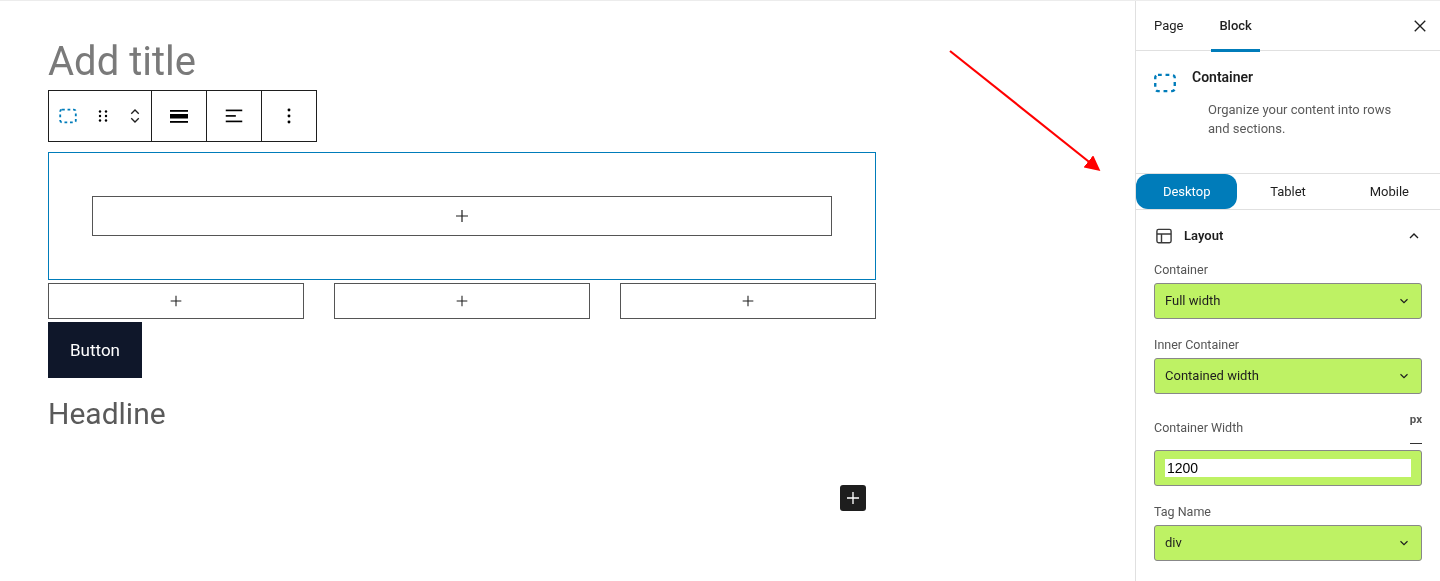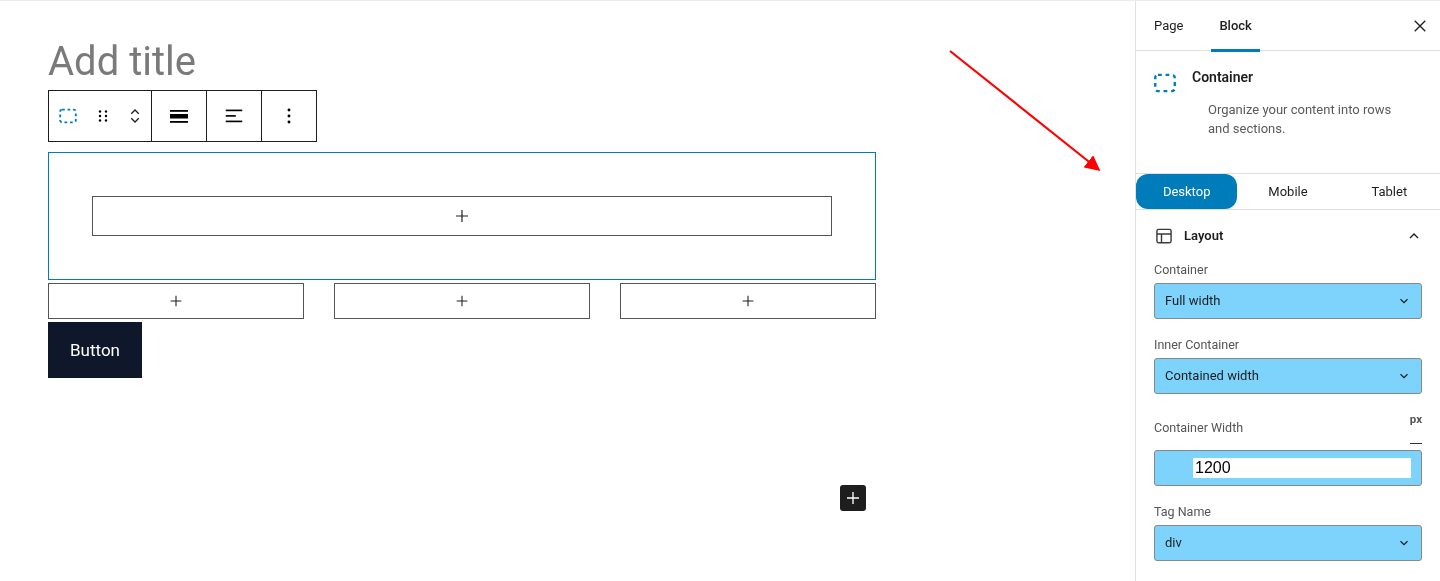--- a/index.html
+++ b/index.html
@@ -38,23 +38,23 @@
   .device-tabs { display: flex; border-top: 1px solid #e0e0e0; border-bottom: 1px solid #e0e0e0; }
   .device-tabs > div { flex: 1; text-align: center; padding: 10px 0; font-size: 13px; cursor: pointer; }
   .device-tabs > div.active { background: #007cba; color: #fff; border-radius: 12px; }
   .panel { padding: 0 18px; }
   .panel-header { display: flex; align-items: center; gap: 10px; padding: 16px 0; cursor: pointer; }
   .panel-header .title { font-weight: 600; }
   .panel-header .chev { margin-left: auto; }
   .field { margin-bottom: 18px; }
   .field-label { font-size: 12.5px; color: #555; margin-bottom: 6px; display: flex; align-items: center; }
   .field-label .unit-tab { margin-left: auto; font-size: 11.5px; font-weight: 700; border-bottom: 1px solid #333; padding-bottom: 17px; cursor: pointer; }
-  .select, .text-input { width: 100%; height: 36px; border: 1px solid #888; border-radius: 3px; background: #7dd3fc; padding: 0 10px; font-size: 13px; display: flex; align-items: center; justify-content: space-between; cursor: pointer; }
+  .select, .text-input { width: 100%; height: 36px; border: 1px solid #888; border-radius: 3px; background: #bef264; padding: 0 10px; font-size: 13px; display: flex; align-items: center; justify-content: space-between; cursor: pointer; }
   .text-input { cursor: text; }
-  .text-input input { border: none; outline: none; width: 100%; font-size: 16px; margin-left: 28px; }
+  .text-input input { border: none; outline: none; width: 100%; font-size: 14px; }
 
   .arrow { position: absolute; top: 48px; left: 948px; pointer-events: none; }
 
   svg { display: block; }
   .tb-icon { color: #1e1e1e; }
 </style>
 </head>
 <body>
 
 <div class="wrap">
@@ -138,20 +138,21 @@
           </svg>
         </div>
       <div class="col-add">
           <svg width="16" height="16" viewBox="0 0 24 24" fill="none" stroke="currentColor" stroke-width="1.6">
             <path d="M12 4v16M4 12h16"></path>
           </svg>
         </div>
     </div>
 
     <div class="gp-button">Button</div>
+    <div class="headline">Headline</div>
 
     <div class="inserter-fab" style="top:484px; left:840px;">
       <svg width="18" height="18" viewBox="0 0 24 24" fill="none" stroke="#fff" stroke-width="1.8">
           <path d="M12 4v16M4 12h16"></path>
         </svg>
     </div>
   </div>
 
   <svg class="arrow" width="170" height="135">
     <defs>
@@ -180,22 +181,22 @@
           </svg>
       </div>
       <div>
         <h3>Container</h3>
         <p>Organize your content into rows and sections.</p>
       </div>
     </div>
 
     <div class="device-tabs">
       <div class="active">Desktop</div>
+      <div>Tablet</div>
       <div>Mobile</div>
-      <div>Tablet</div>
     </div>
 
     <div class="panel">
       <div class="panel-header">
         <span>
           <svg width="20" height="20" viewBox="0 0 24 24" fill="none" stroke="#3a3a3a" stroke-width="1.7">
               <rect x="3.5" y="4" width="17" height="16" rx="2"></rect>
               <path d="M3.5 9.5h17M9 9.5v10.5"></path>
             </svg>
         </span>

